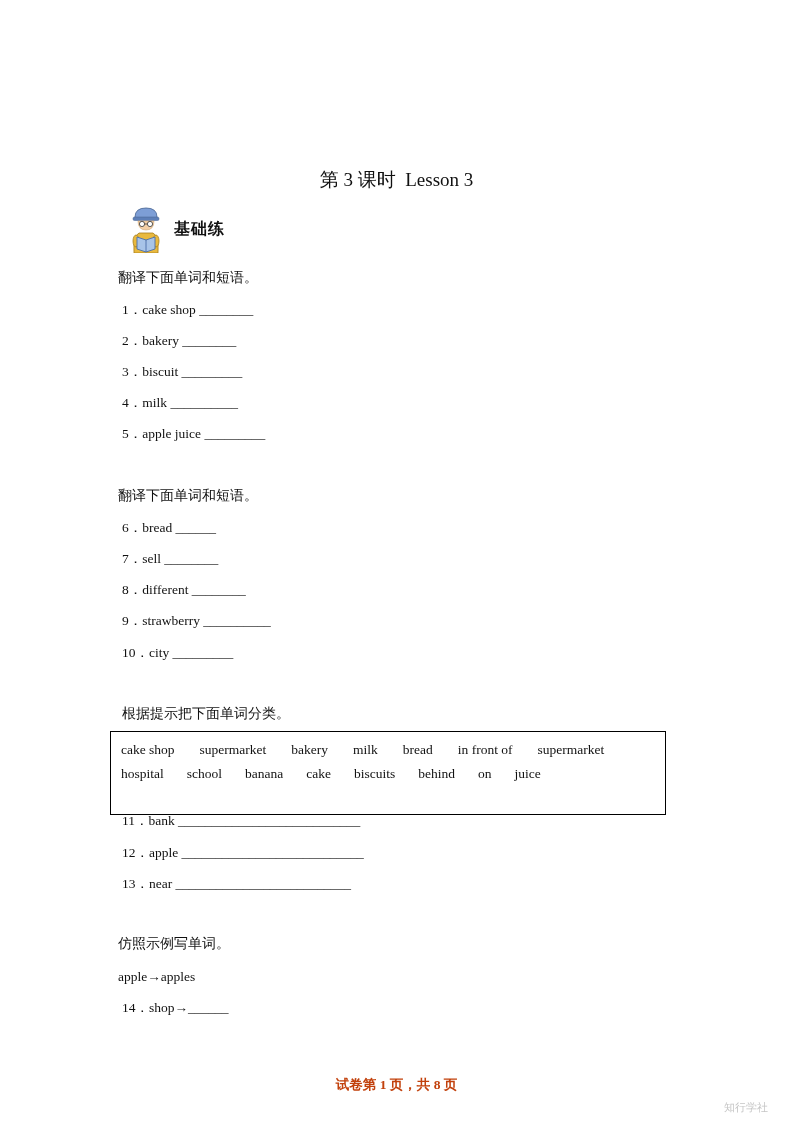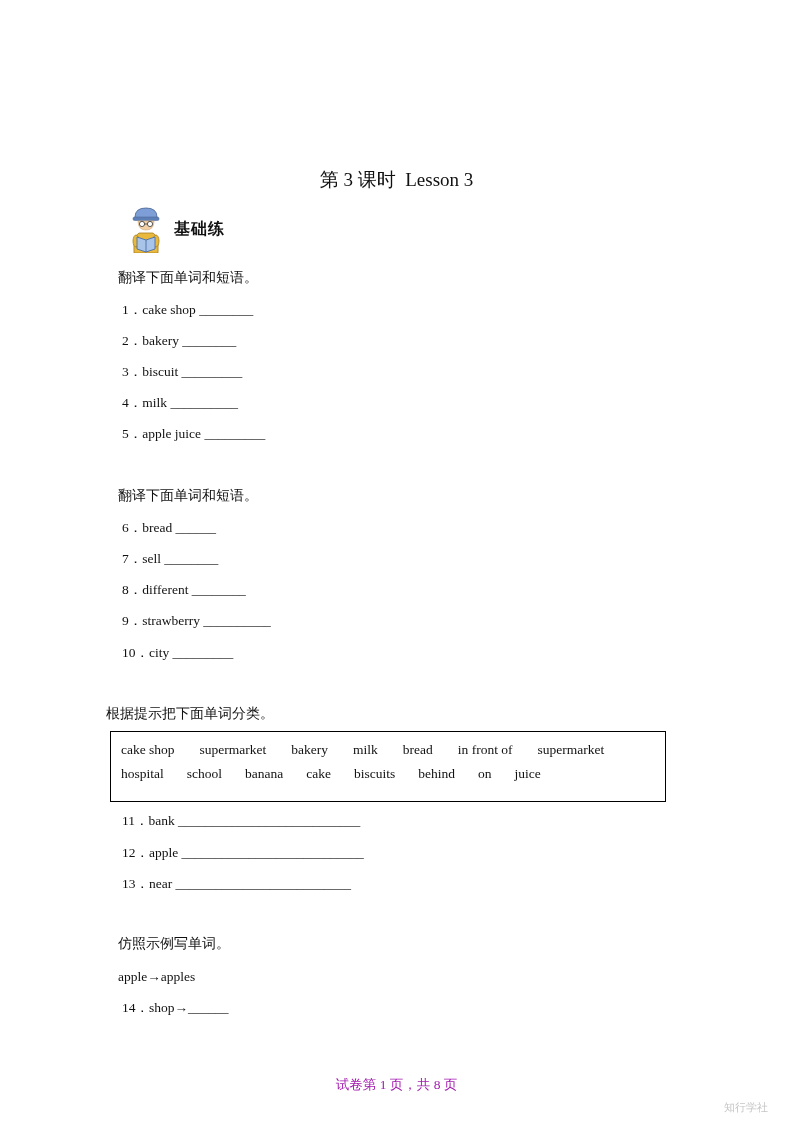--- a/index.html
+++ b/index.html
@@ -12,28 +12,28 @@
     overflow:hidden;
   }
   .line{position:absolute;white-space:pre;font-size:13.5px;line-height:1.2;}
   .center{left:0;width:793px;text-align:center;}
   .title{font-weight:bold;font-size:19px;}
   .subtitle{font-weight:normal;font-size:19px;}
   .instruction{font-size:14px;}
   .badge{position:absolute;top:205px;left:127px;display:flex;align-items:center;gap:9px;}
   .badge-label{font-weight:bold;font-size:16px;letter-spacing:1px;}
   .word-box{
-    position:absolute;top:731px;left:110px;width:556px;height:71px;
+    position:absolute;top:731px;left:110px;width:556px;height:84px;
     border:1.5px solid #000;box-sizing:border-box;
     padding:10px 0 0 10px;
   }
   .word-row{display:flex;align-items:center;font-size:13.5px;white-space:pre;}
   .word-row1{gap:25px;margin-bottom:8px;}
   .word-row2{gap:23px;}
-  .footer{font-size:13.5px;color:#a21caf;}
+  .footer{font-size:13.5px;color:#c2410c;font-weight:bold;}
   .watermark{
     position:absolute;top:1100px;right:3px;
     display:flex;gap:16px;
     font-family:"Liberation Sans","DejaVu Sans",sans-serif;
     font-size:11px;color:#c6c6c6;
     filter:blur(0.4px);
     flex-direction:column;
   }
   .watermark .wm-dotted{border-bottom:1px dotted #9db8e8;padding-bottom:2px;}
   .icon-kid{display:block;}
@@ -71,21 +71,21 @@
   <div class="line" style="top:395px;left:122px">4．milk __________</div>
   <div class="line" style="top:426px;left:122px">5．apple juice _________</div>
 
   <div class="line instruction" style="top:488px;left:118px">翻译下面单词和短语。</div>
   <div class="line" style="top:520px;left:122px">6．bread ______</div>
   <div class="line" style="top:551px;left:122px">7．sell ________</div>
   <div class="line" style="top:582px;left:122px">8．different ________</div>
   <div class="line" style="top:613px;left:122px">9．strawberry __________</div>
   <div class="line" style="top:645px;left:122px">10．city _________</div>
 
-  <div class="line instruction" style="top:706px;left:106px">根据提示把下面单词分类。</div>
+  <div class="line instruction" style="top:706px;left:122px">根据提示把下面单词分类。</div>
 
   <div class="word-box">
     <div class="word-row word-row1">
       <span>cake shop</span>
       <span>supermarket</span>
       <span>bakery</span>
       <span>milk</span>
       <span>bread</span>
       <span>in front of</span>
       <span>supermarket</span>

